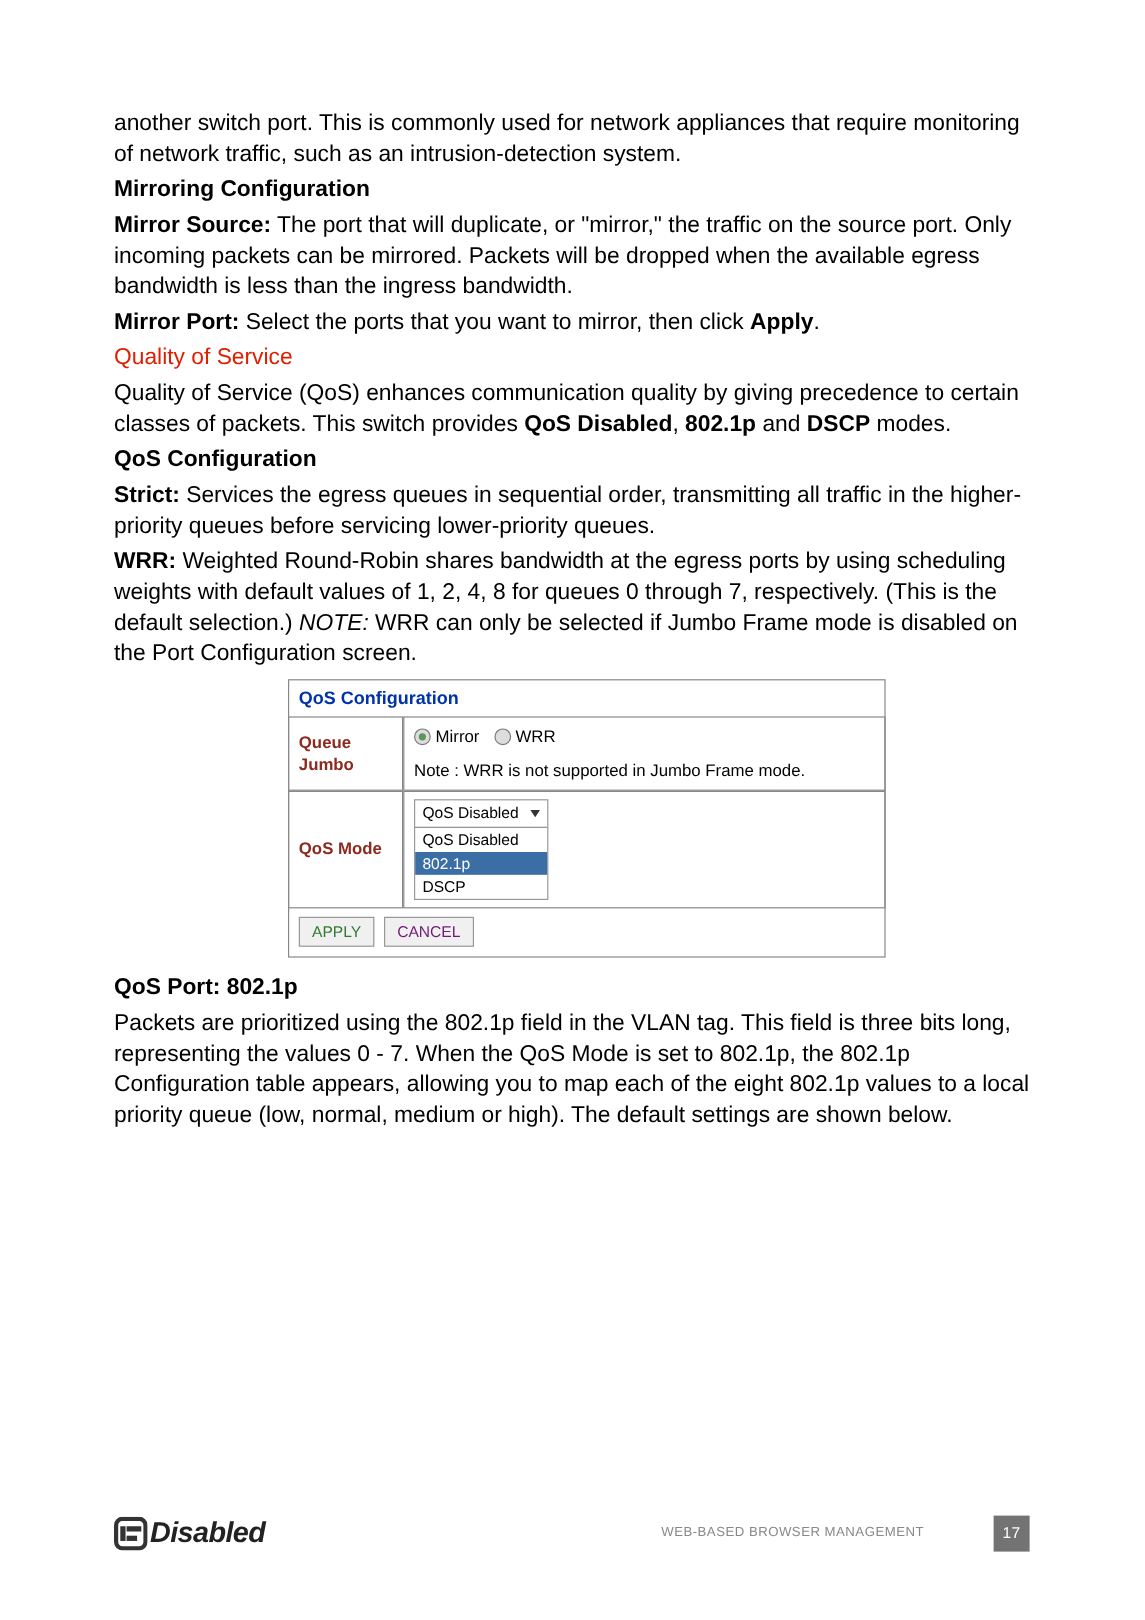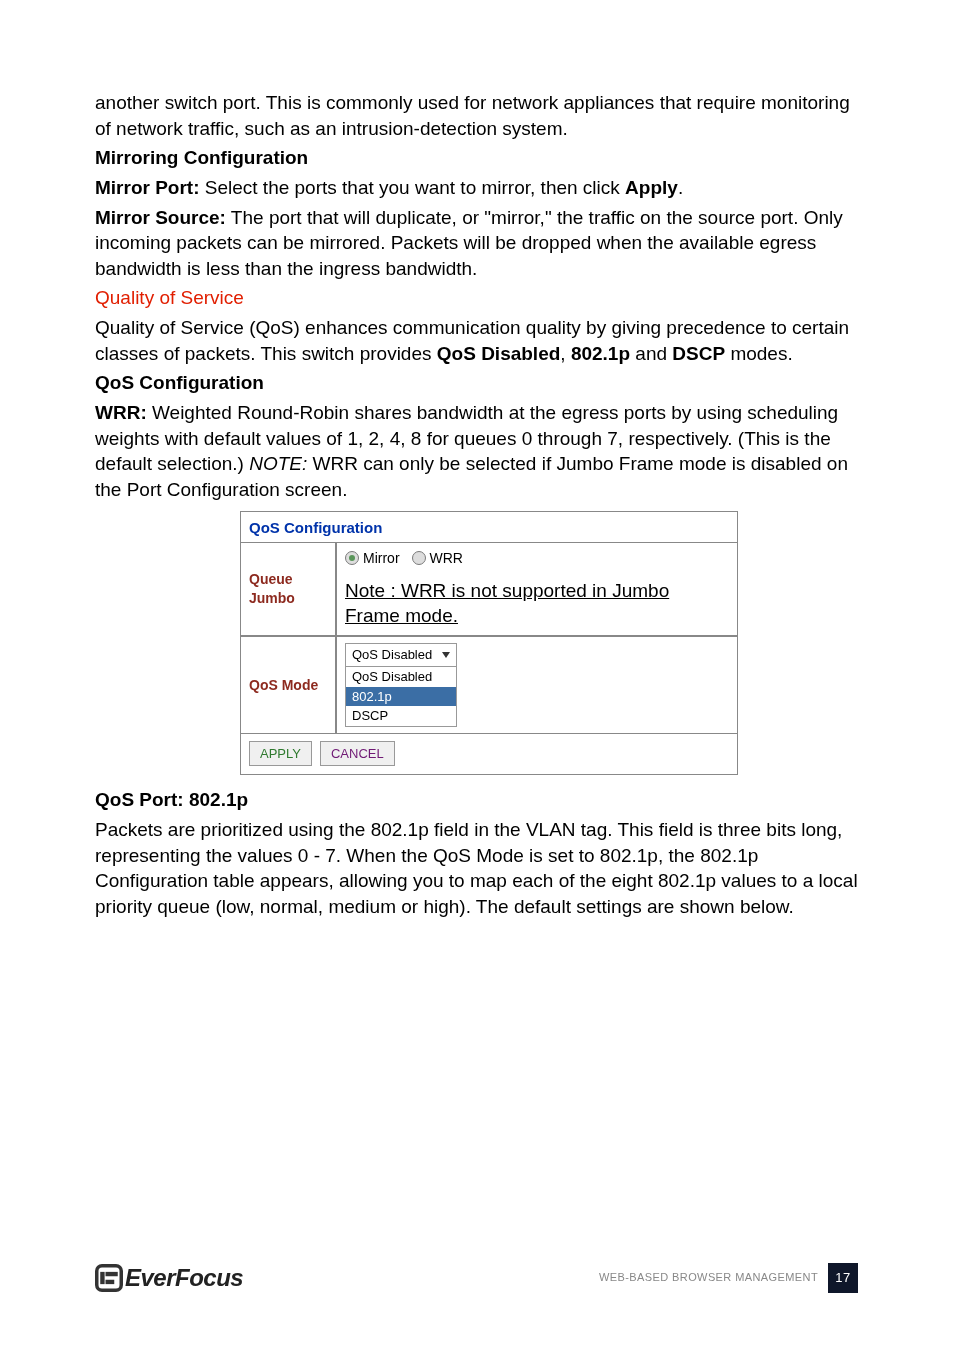--- a/index.html
+++ b/index.html
@@ -48,21 +48,21 @@
     margin: 0 -1px -1px -1px;
   }
   .cell {
     border: 1px solid #888;
     padding: 6px 8px;
     display: flex;
     align-items: center;
     flex-wrap: wrap;
     gap: 4px;
   }
-  .cell .note { width: 100%; font-size: 19px; padding-top: 6px; text-decoration: underline; }
+  .cell .note { width: 100%; font-size: 14px; padding-top: 6px; }
   .row-label {
     color: #8d2a1f;
     font-weight: bold;
     font-size: 14px;
   }
   .radio-dot {
     width: 12px; height: 12px; border-radius: 50%;
     border: 1px solid #7a7a7a; display:inline-block; background:#ddd;
     position: relative; vertical-align: middle;
   }
@@ -126,52 +126,56 @@
     font-size: 24px;
     font-style: italic;
     letter-spacing: -0.5px;
   }
   .footer-right {
     display: flex; align-items: center; gap: 10px;
     font-size: 11px; color: #888;
     letter-spacing: 0.4px;
   }
   .page-number {
-    background: #0f172a;
+    background: #737373;
     color: #fff;
     width: 30px; height: 30px;
     display:flex; align-items:center; justify-content:center;
     font-size: 13px;
+    margin-left: 48px;
   }
 </style>
 </head>
 <body>
 
 <div class="page">
 
   <p class="para">another switch port. This is commonly used for network appliances that require monitoring of network traffic, such as an intrusion-detection system.</p>
 
   <p class="para bold underline">Mirroring Configuration</p>
 
   <p class="para">
+    <span class="bold">Mirror Source:</span><span class="indent-wrap"> The port that will duplicate, or "mirror," the traffic on the source port. Only incoming packets can be mirrored. Packets will be dropped when the available egress bandwidth is less than the ingress bandwidth.</span>
+  </p>
+
+  <p class="para">
     <span class="bold">Mirror Port:</span><span> Select the ports that you want to mirror, then click </span><span class="bold">Apply</span><span>.</span>
   </p>
 
-  <p class="para">
-    <span class="bold">Mirror Source:</span><span class="indent-wrap"> The port that will duplicate, or "mirror," the traffic on the source port. Only incoming packets can be mirrored. Packets will be dropped when the available egress bandwidth is less than the ingress bandwidth.</span>
-  </p>
-
   <p class="para section-heading-red">Quality of Service</p>
 
   <p class="para">
     <span>Quality of Service (QoS) enhances communication quality by giving precedence to certain classes of packets. This switch provides </span><span class="bold">QoS Disabled</span><span>, </span><span class="bold">802.1p</span><span> and </span><span class="bold">DSCP</span><span> modes.</span>
   </p>
 
   <p class="para bold underline">QoS Configuration</p>
 
+  <p class="para">
+    <span class="bold">Strict:</span><span> Services the egress queues in sequential order, transmitting all traffic in the higher-priority queues before servicing lower-priority queues.</span>
+  </p>
 
   <p class="para">
     <span class="bold">WRR:</span><span> Weighted Round-Robin shares bandwidth at the egress ports by using scheduling weights with default values of 1, 2, 4, 8 for queues 0 through 7, respectively. (This is the default selection.) </span><span class="italic">NOTE:</span><span> WRR can only be selected if Jumbo Frame mode is disabled on the Port Configuration screen.</span>
   </p>
 
   <div class="qos-box">
     <div class="qos-title">QoS Configuration</div>
 
     <div class="qos-table">
       <div class="cell row-label">Queue Jumbo</div>
@@ -210,21 +214,21 @@
   <div class="footer">
     <div class="logo">
       <span class="logo-icon">
         <svg viewBox="0 0 32 32">
           <rect x="2" y="2" width="28" height="28" rx="6" fill="none" stroke="#333" stroke-width="4"></rect>
           <rect x="12" y="9" width="14" height="5" fill="#333"></rect>
           <rect x="12" y="18" width="10" height="5" fill="#333"></rect>
           <rect x="6" y="9" width="5" height="14" fill="#333"></rect>
         </svg>
       </span>
-      <span class="logo-text">EverFocus</span>
+      <span class="logo-text">Disabled</span>
     </div>
     <div class="footer-right">
       <span>WEB-BASED BROWSER MANAGEMENT</span>
       <span class="page-number">17</span>
     </div>
   </div>
 
 </div>
 
 </body></html>

